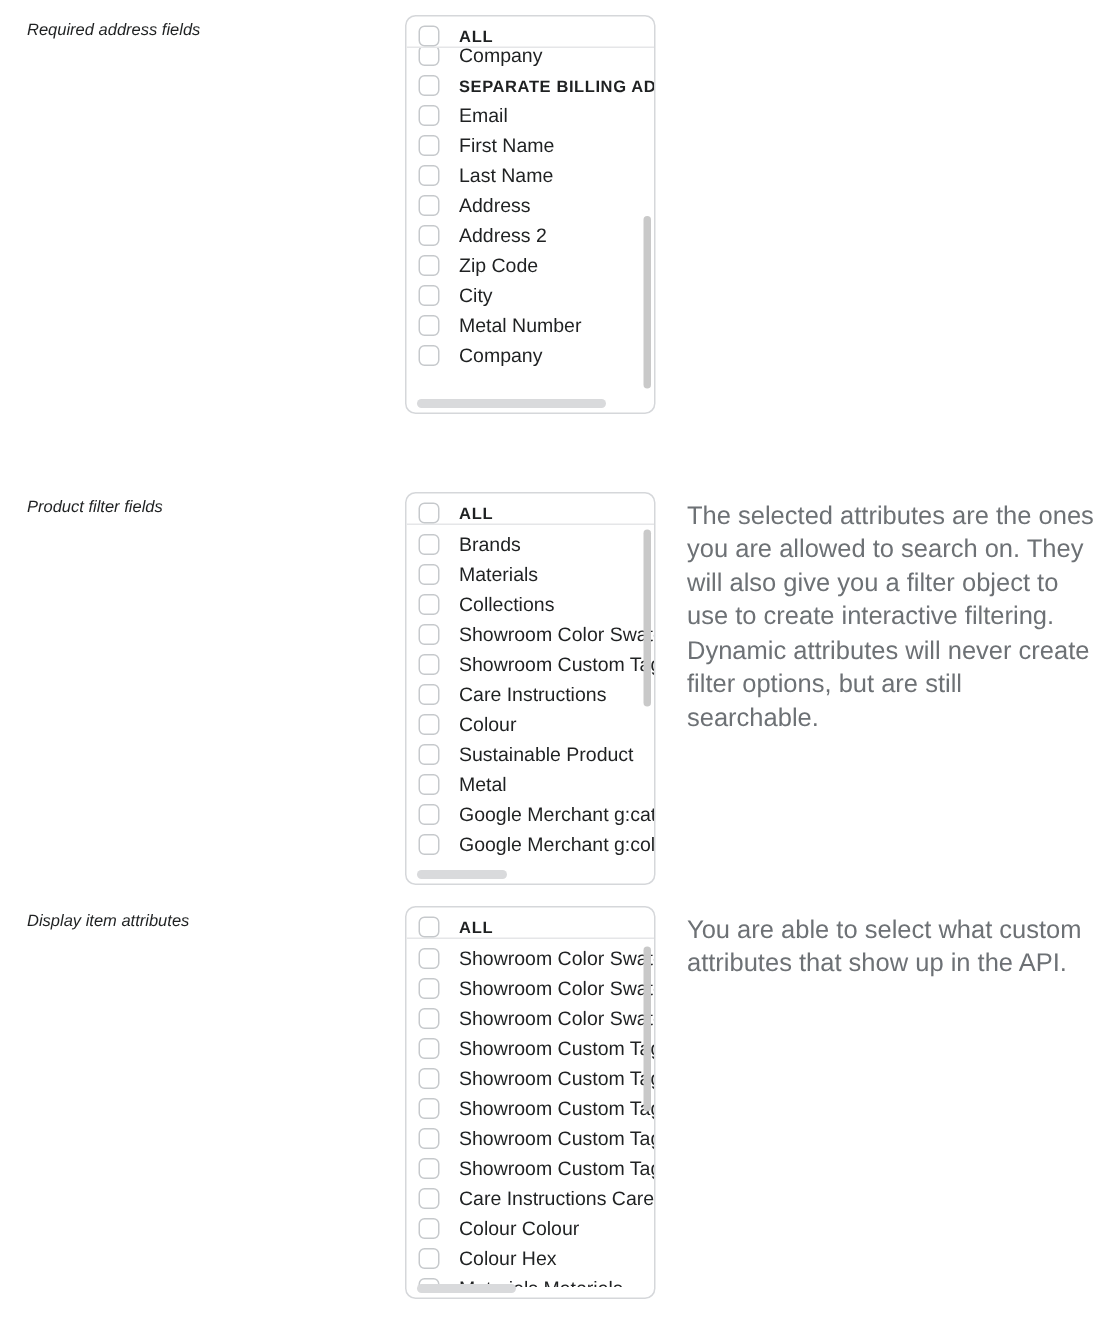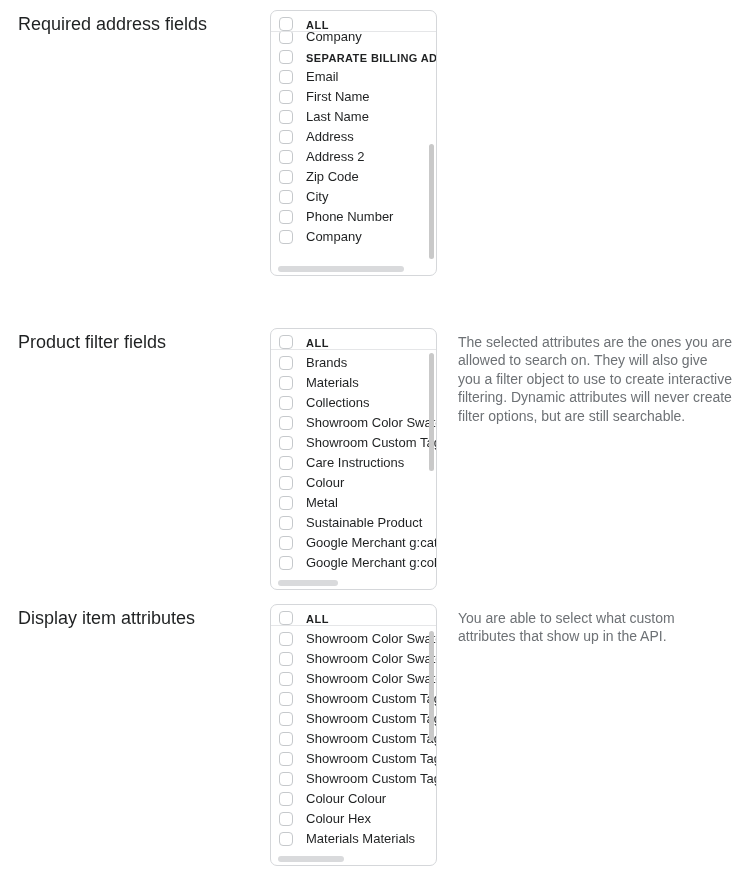--- a/index.html
+++ b/index.html
@@ -20,23 +20,24 @@
   }
   .section {
     position: absolute;
     left: 0;
     width: 740px;
   }
   .section-label {
     position: absolute;
     left: 18px;
     top: 4px;
-    font-size: 18px;
+    font-size: 11px;
     color: var(--text, #1f2122);
     white-space: nowrap;
+    font-style: italic;
   }
   .box {
     position: absolute;
     left: 270px;
     top: 0;
     width: 167px;
     background: #ffffff;
     border: 1px solid var(--border, #d5d7da);
     border-radius: 7px;
     box-sizing: border-box;
@@ -107,21 +108,21 @@
     bottom: 3px;
     height: 6px;
     border-radius: 3px;
     background: #d9dadc;
   }
   .help-text {
     position: absolute;
     left: 458px;
     top: 5px;
     width: 275px;
-    font-size: 14px;
+    font-size: 17px;
     line-height: 1.32;
     color: var(--muted, #6d7175);
   }
 </style>
 </head>
 <body>
 
 <div id="page">
   <div class="section" style="top: 10px; height: 266px;">
     <div class="section-label">Required address fields</div>
@@ -172,21 +173,21 @@
     <span class="row-label">Zip Code</span>
   </div>
 
   <div class="row">
     <span class="checkbox"></span>
     <span class="row-label">City</span>
   </div>
 
   <div class="row">
     <span class="checkbox"></span>
-    <span class="row-label">Phone Number</span>
+    <span class="row-label">Metal Number</span>
   </div>
 
 
   <div class="row">
     <span class="checkbox"></span>
     <span class="row-label">Company</span>
   </div>
 </div>
       </div>
       <div class="vscroll" style="top: 133px; height: 115px;"></div>
@@ -235,26 +236,26 @@
     <span class="row-label">Care Instructions</span>
   </div>
 
   <div class="row">
     <span class="checkbox"></span>
     <span class="row-label">Colour</span>
   </div>
 
   <div class="row">
     <span class="checkbox"></span>
+    <span class="row-label">Sustainable Product</span>
+  </div>
+
+  <div class="row">
+    <span class="checkbox"></span>
     <span class="row-label">Metal</span>
-  </div>
-
-  <div class="row">
-    <span class="checkbox"></span>
-    <span class="row-label">Sustainable Product</span>
   </div>
 
   <div class="row">
     <span class="checkbox"></span>
     <span class="row-label">Google Merchant g:cat</span>
   </div>
 
   <div class="row">
     <span class="checkbox"></span>
     <span class="row-label">Google Merchant g:col</span>
@@ -309,20 +310,24 @@
   <div class="row">
     <span class="checkbox"></span>
     <span class="row-label">Showroom Custom Tag</span>
   </div>
 
   <div class="row">
     <span class="checkbox"></span>
     <span class="row-label">Showroom Custom Tag</span>
   </div>
 
+  <div class="row">
+    <span class="checkbox"></span>
+    <span class="row-label">Care Instructions Care</span>
+  </div>
 
   <div class="row">
     <span class="checkbox"></span>
     <span class="row-label">Colour Colour</span>
   </div>
 
   <div class="row">
     <span class="checkbox"></span>
     <span class="row-label">Colour Hex</span>
   </div>

